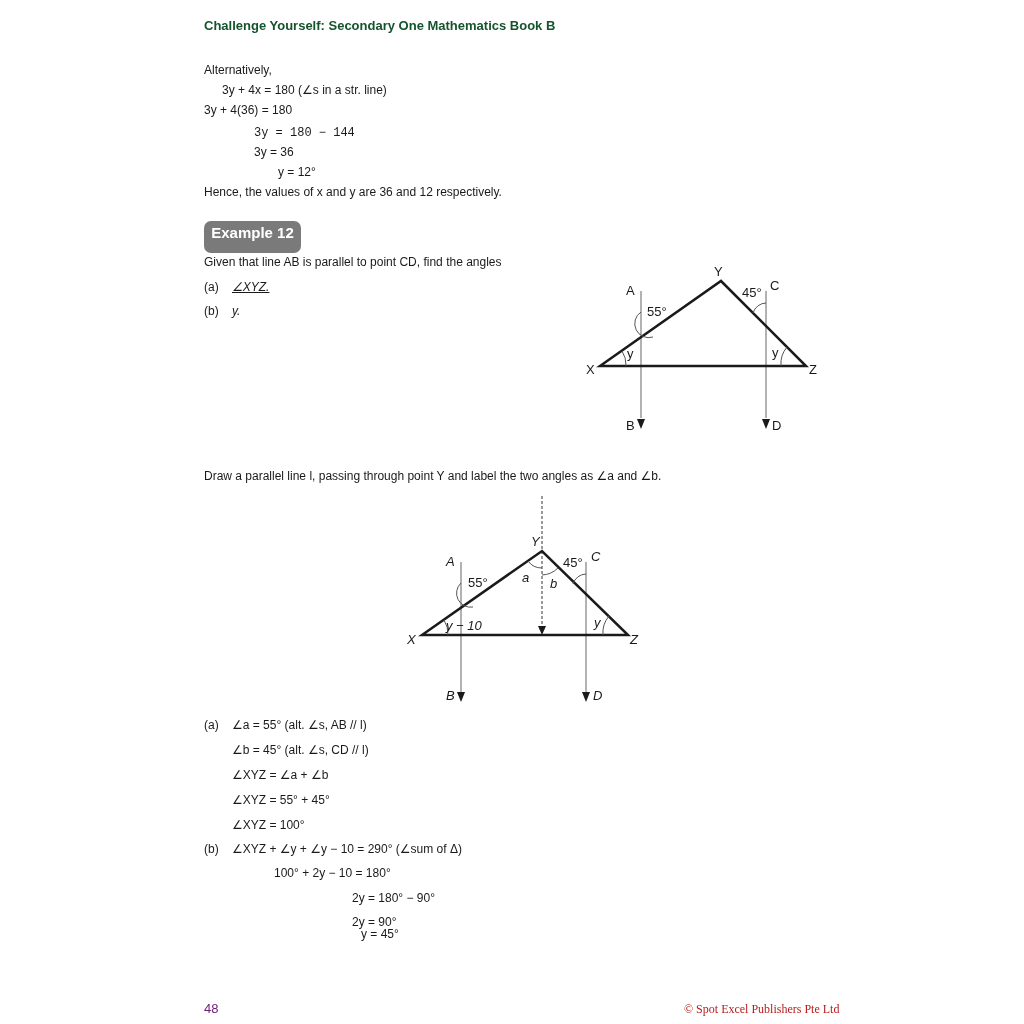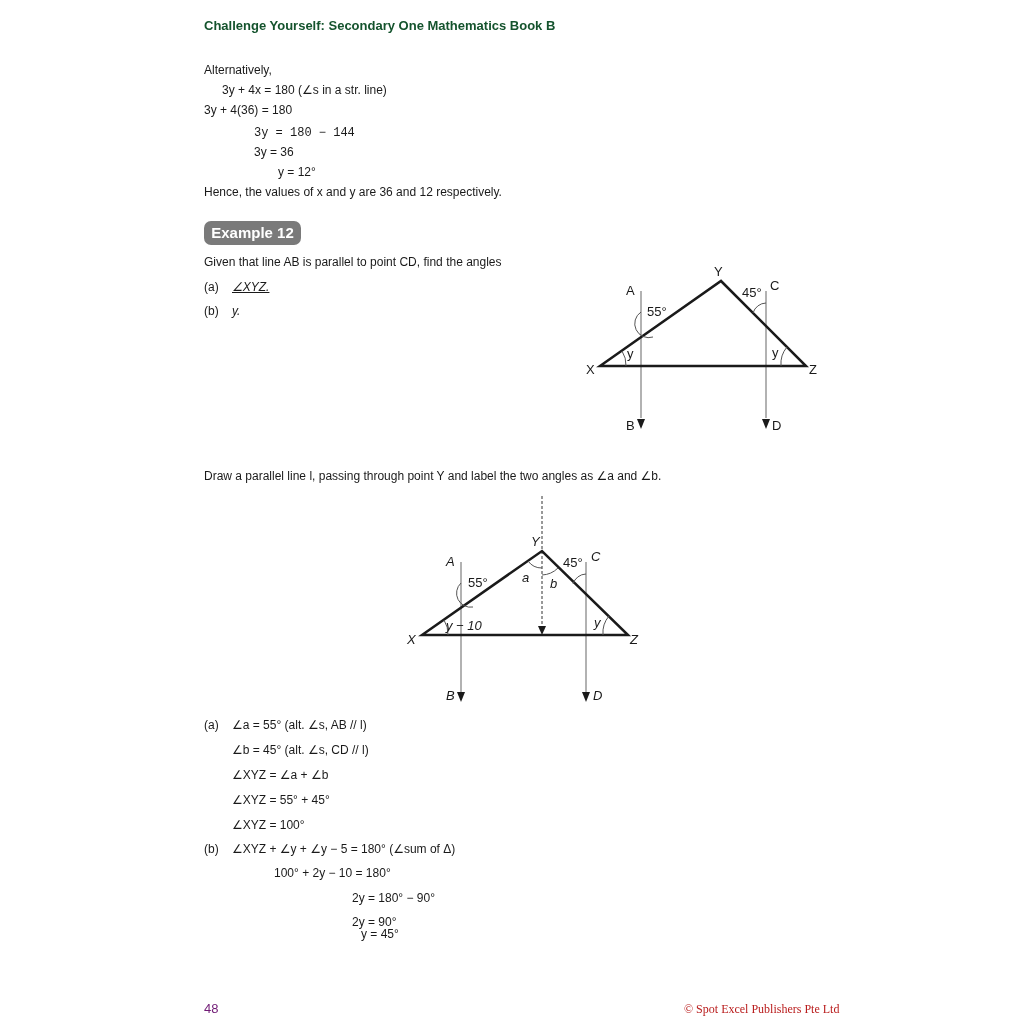--- a/index.html
+++ b/index.html
@@ -2,21 +2,21 @@
 <html><head>
 <meta charset="utf-8">
 <style>
   html, body { margin: 0; padding: 0; background: #ffffff; }
   body { width: 1024px; height: 1024px; position: relative; overflow: hidden;
          font-family: "Liberation Sans", sans-serif; color: #1a1a1a; }
   .abs { position: absolute; white-space: nowrap; }
   .header { left: 204px; top: 18px; font-size: 13px; font-weight: bold; color: #14532d; }
   .txt { font-size: 12px; line-height: 20px; }
   i, .it { font-style: italic; }
-  .badge { left: 204px; top: 221px; width: 97px; height: 24px; border-radius: 7px;
+  .badge { left: 204px; top: 221px; width: 97px; height: 32px; border-radius: 7px;
            background: #7a7a7a; color: #fff; font-size: 15px; font-weight: bold;
            line-height: 24px; text-align: center; }
   .footer-left { left: 204px; top: 1001px; font-size: 13px; color: #701a75; }
   .footer-right { left: 684px; top: 1002px; font-size: 12px; color: #b91c1c;
                   font-family: "Liberation Serif", serif; }
   svg { position: absolute; left: 0; top: 0; }
   .diag-text { font-family: "Liberation Sans", sans-serif; font-size: 13px; fill: #1a1a1a; }
   .diag-text-it { font-family: "Liberation Sans", sans-serif; font-size: 13px; font-style: italic; fill: #1a1a1a; }
 </style>
 </head>
@@ -102,20 +102,20 @@
 <div class="abs txt" style="left:204px; top:466px;">Draw a parallel line l, passing through point Y and label the two angles as ∠a and ∠b.</div>
 
 <div class="abs txt" style="left:204px; top:715px;">(a)</div>
 <div class="abs txt" style="left:232px; top:715px;">∠a = 55° (alt. ∠s, AB // l)</div>
 <div class="abs txt" style="left:232px; top:740px;">∠b = 45° (alt. ∠s, CD // l)</div>
 <div class="abs txt" style="left:232px; top:765px;">∠XYZ = ∠a + ∠b</div>
 <div class="abs txt" style="left:232px; top:790px;">∠XYZ = 55° + 45°</div>
 <div class="abs txt" style="left:232px; top:815px;">∠XYZ = 100°</div>
 
 <div class="abs txt" style="left:204px; top:839px;">(b)</div>
-<div class="abs txt" style="left:232px; top:839px;">∠XYZ + ∠y + ∠y − 5 = 180° (∠sum of Δ)</div>
+<div class="abs txt" style="left:232px; top:839px;">∠XYZ + ∠y + ∠y − 10 = 290° (∠sum of Δ)</div>
 <div class="abs txt" style="left:274px; top:863px;">100° + 2y − 10 = 180°</div>
 <div class="abs txt" style="left:352px; top:888px;">2y = 180° − 90°</div>
 <div class="abs txt" style="left:352px; top:912px;">2y = 90°</div>
 <div class="abs txt" style="left:361px; top:924px;">y = 45°</div>
 
 <div class="abs footer-left">48</div>
 <div class="abs footer-right">© Spot Excel Publishers Pte Ltd</div>
 
 </body></html>

